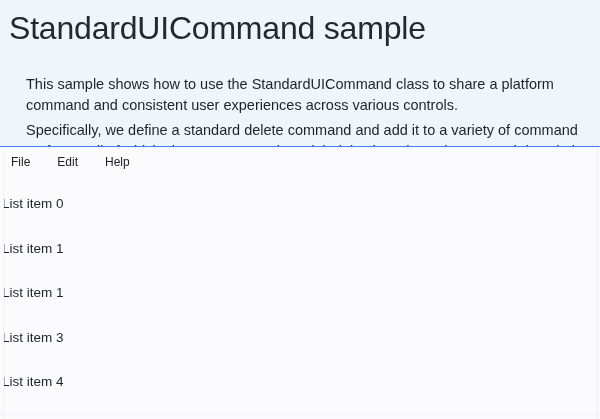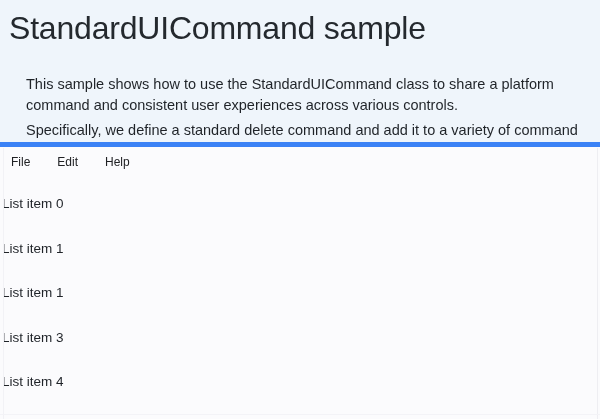--- a/index.html
+++ b/index.html
@@ -25,21 +25,21 @@
 
   
   .header {
     position: absolute;
     left: 0;
     top: 0;
     width: 600px;
     height: 147px;
     box-sizing: border-box;
     background: #eff5fb;
-    border-bottom: 5px solid #3b82f6;
+    border-bottom: 1px solid #3b82f6;
     overflow: hidden;
   }
 
   .page-title {
     position: absolute;
     left: 9px;
     top: 9px;
     margin: 0;
     font-size: 32px;
     line-height: 38px;

